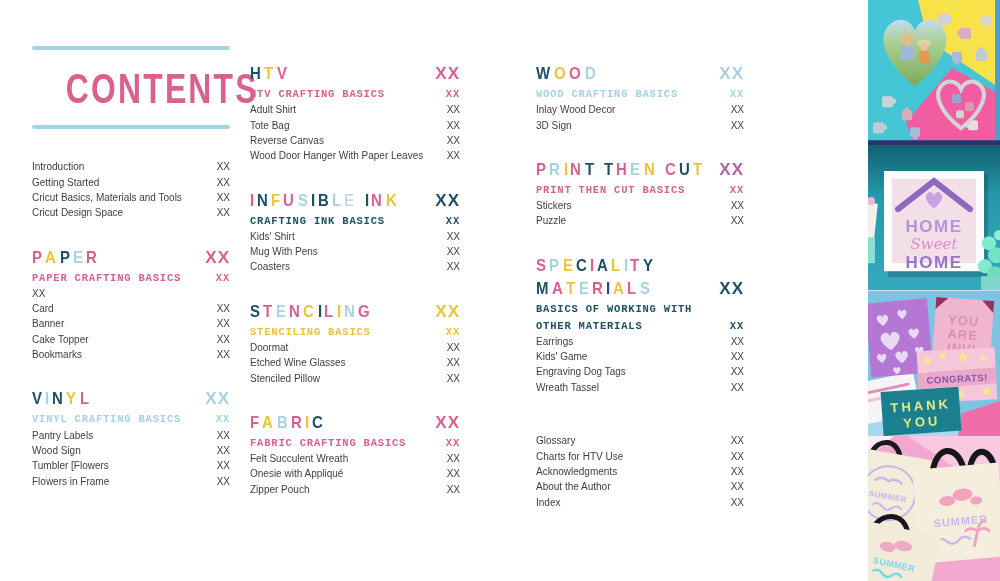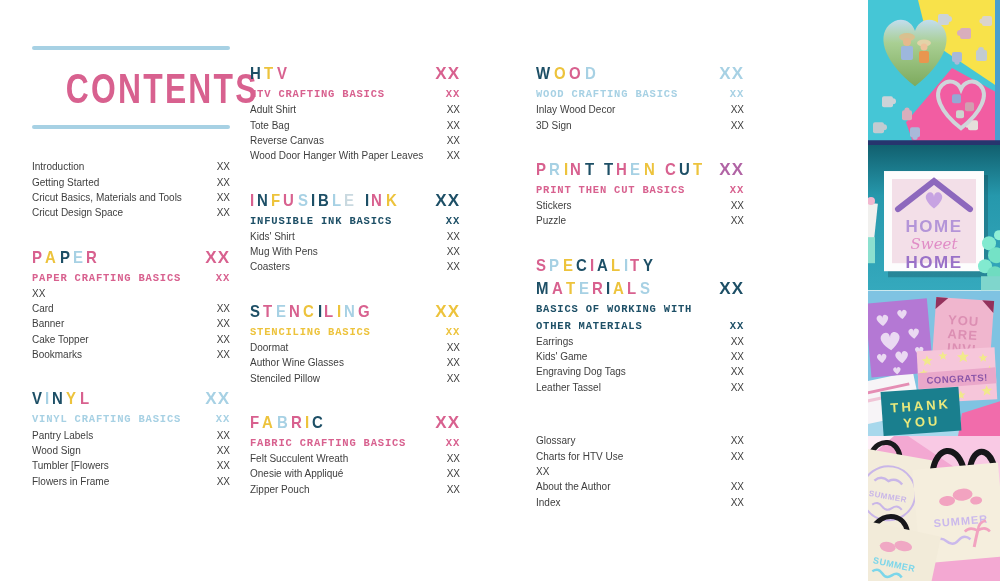--- a/index.html
+++ b/index.html
@@ -146,21 +146,21 @@
             <span class="item-label">Wood Door Hanger With Paper Leaves</span>
             <span class="item-page">XX</span>
           </div>
         </div>
         <div class="section">
           <div class="title-row">
             <span class="title-word"><span class="tl" style="color: rgb(216, 97, 143);">I</span><span class="tl" style="color: rgb(29, 79, 102);">N</span><span class="tl" style="color: rgb(237, 195, 60);">F</span><span class="tl" style="color: rgb(216, 97, 143);">U</span><span class="tl" style="color: rgb(167, 209, 228);">S</span><span class="tl" style="color: rgb(29, 79, 102);">I</span><span class="tl" style="color: rgb(29, 79, 102);">B</span><span class="tl" style="color: rgb(167, 209, 228);">L</span><span class="tl" style="color: rgb(201, 217, 224);">E</span><span class="tl"> </span><span class="tl" style="color: rgb(29, 79, 102);">I</span><span class="tl" style="color: rgb(216, 97, 143);">N</span><span class="tl" style="color: rgb(237, 195, 60);">K</span></span>
             <span class="title-page" style="color: rgb(29, 79, 102);">XX</span>
           </div>
           <div class="sub-row" style="color: rgb(29, 79, 102);">
-            <span class="sub-text">INFUSIBLE INK BASICS</span>
+            <span class="sub-text">CRAFTING INK BASICS</span>
             <span class="sub-page">XX</span>
           </div>
           <div class="item-row">
             <span class="item-label">Kids' Shirt</span>
             <span class="item-page">XX</span>
           </div>
           <div class="item-row">
             <span class="item-label">Mug With Pens</span>
             <span class="item-page">XX</span>
           </div>
@@ -176,21 +176,21 @@
           </div>
           <div class="sub-row" style="color: rgb(237, 195, 60);">
             <span class="sub-text">STENCILING BASICS</span>
             <span class="sub-page">XX</span>
           </div>
           <div class="item-row">
             <span class="item-label">Doormat</span>
             <span class="item-page">XX</span>
           </div>
           <div class="item-row">
-            <span class="item-label">Author Wine Glasses</span>
+            <span class="item-label">Etched Wine Glasses</span>
             <span class="item-page">XX</span>
           </div>
           <div class="item-row">
             <span class="item-label">Stenciled Pillow</span>
             <span class="item-page">XX</span>
           </div>
         </div>
         <div class="section">
           <div class="title-row">
             <span class="title-word"><span class="tl" style="color: rgb(216, 97, 143);">F</span><span class="tl" style="color: rgb(237, 195, 60);">A</span><span class="tl" style="color: rgb(167, 209, 228);">B</span><span class="tl" style="color: rgb(216, 97, 143);">R</span><span class="tl" style="color: rgb(237, 195, 60);">I</span><span class="tl" style="color: rgb(29, 79, 102);">C</span></span>
@@ -275,34 +275,35 @@
           </div>
           <div class="item-row">
             <span class="item-label">Kids' Game</span>
             <span class="item-page">XX</span>
           </div>
           <div class="item-row">
             <span class="item-label">Engraving Dog Tags</span>
             <span class="item-page">XX</span>
           </div>
           <div class="item-row">
-            <span class="item-label">Leather Tassel</span>
+            <span class="item-label">Wreath Tassel</span>
             <span class="item-page">XX</span>
           </div>
         </div>
         <div class="section" style="margin-top: 38px;">
           <div class="item-row">
             <span class="item-label">Glossary</span>
             <span class="item-page">XX</span>
           </div>
           <div class="item-row">
             <span class="item-label">Charts for HTV Use</span>
             <span class="item-page">XX</span>
           </div>
           <div class="item-row">
+            <span class="item-label">Acknowledgments</span>
             <span class="item-page">XX</span>
           </div>
           <div class="item-row">
             <span class="item-label">About the Author</span>
             <span class="item-page">XX</span>
           </div>
           <div class="item-row">
             <span class="item-label">Index</span>
             <span class="item-page">XX</span>
           </div>

